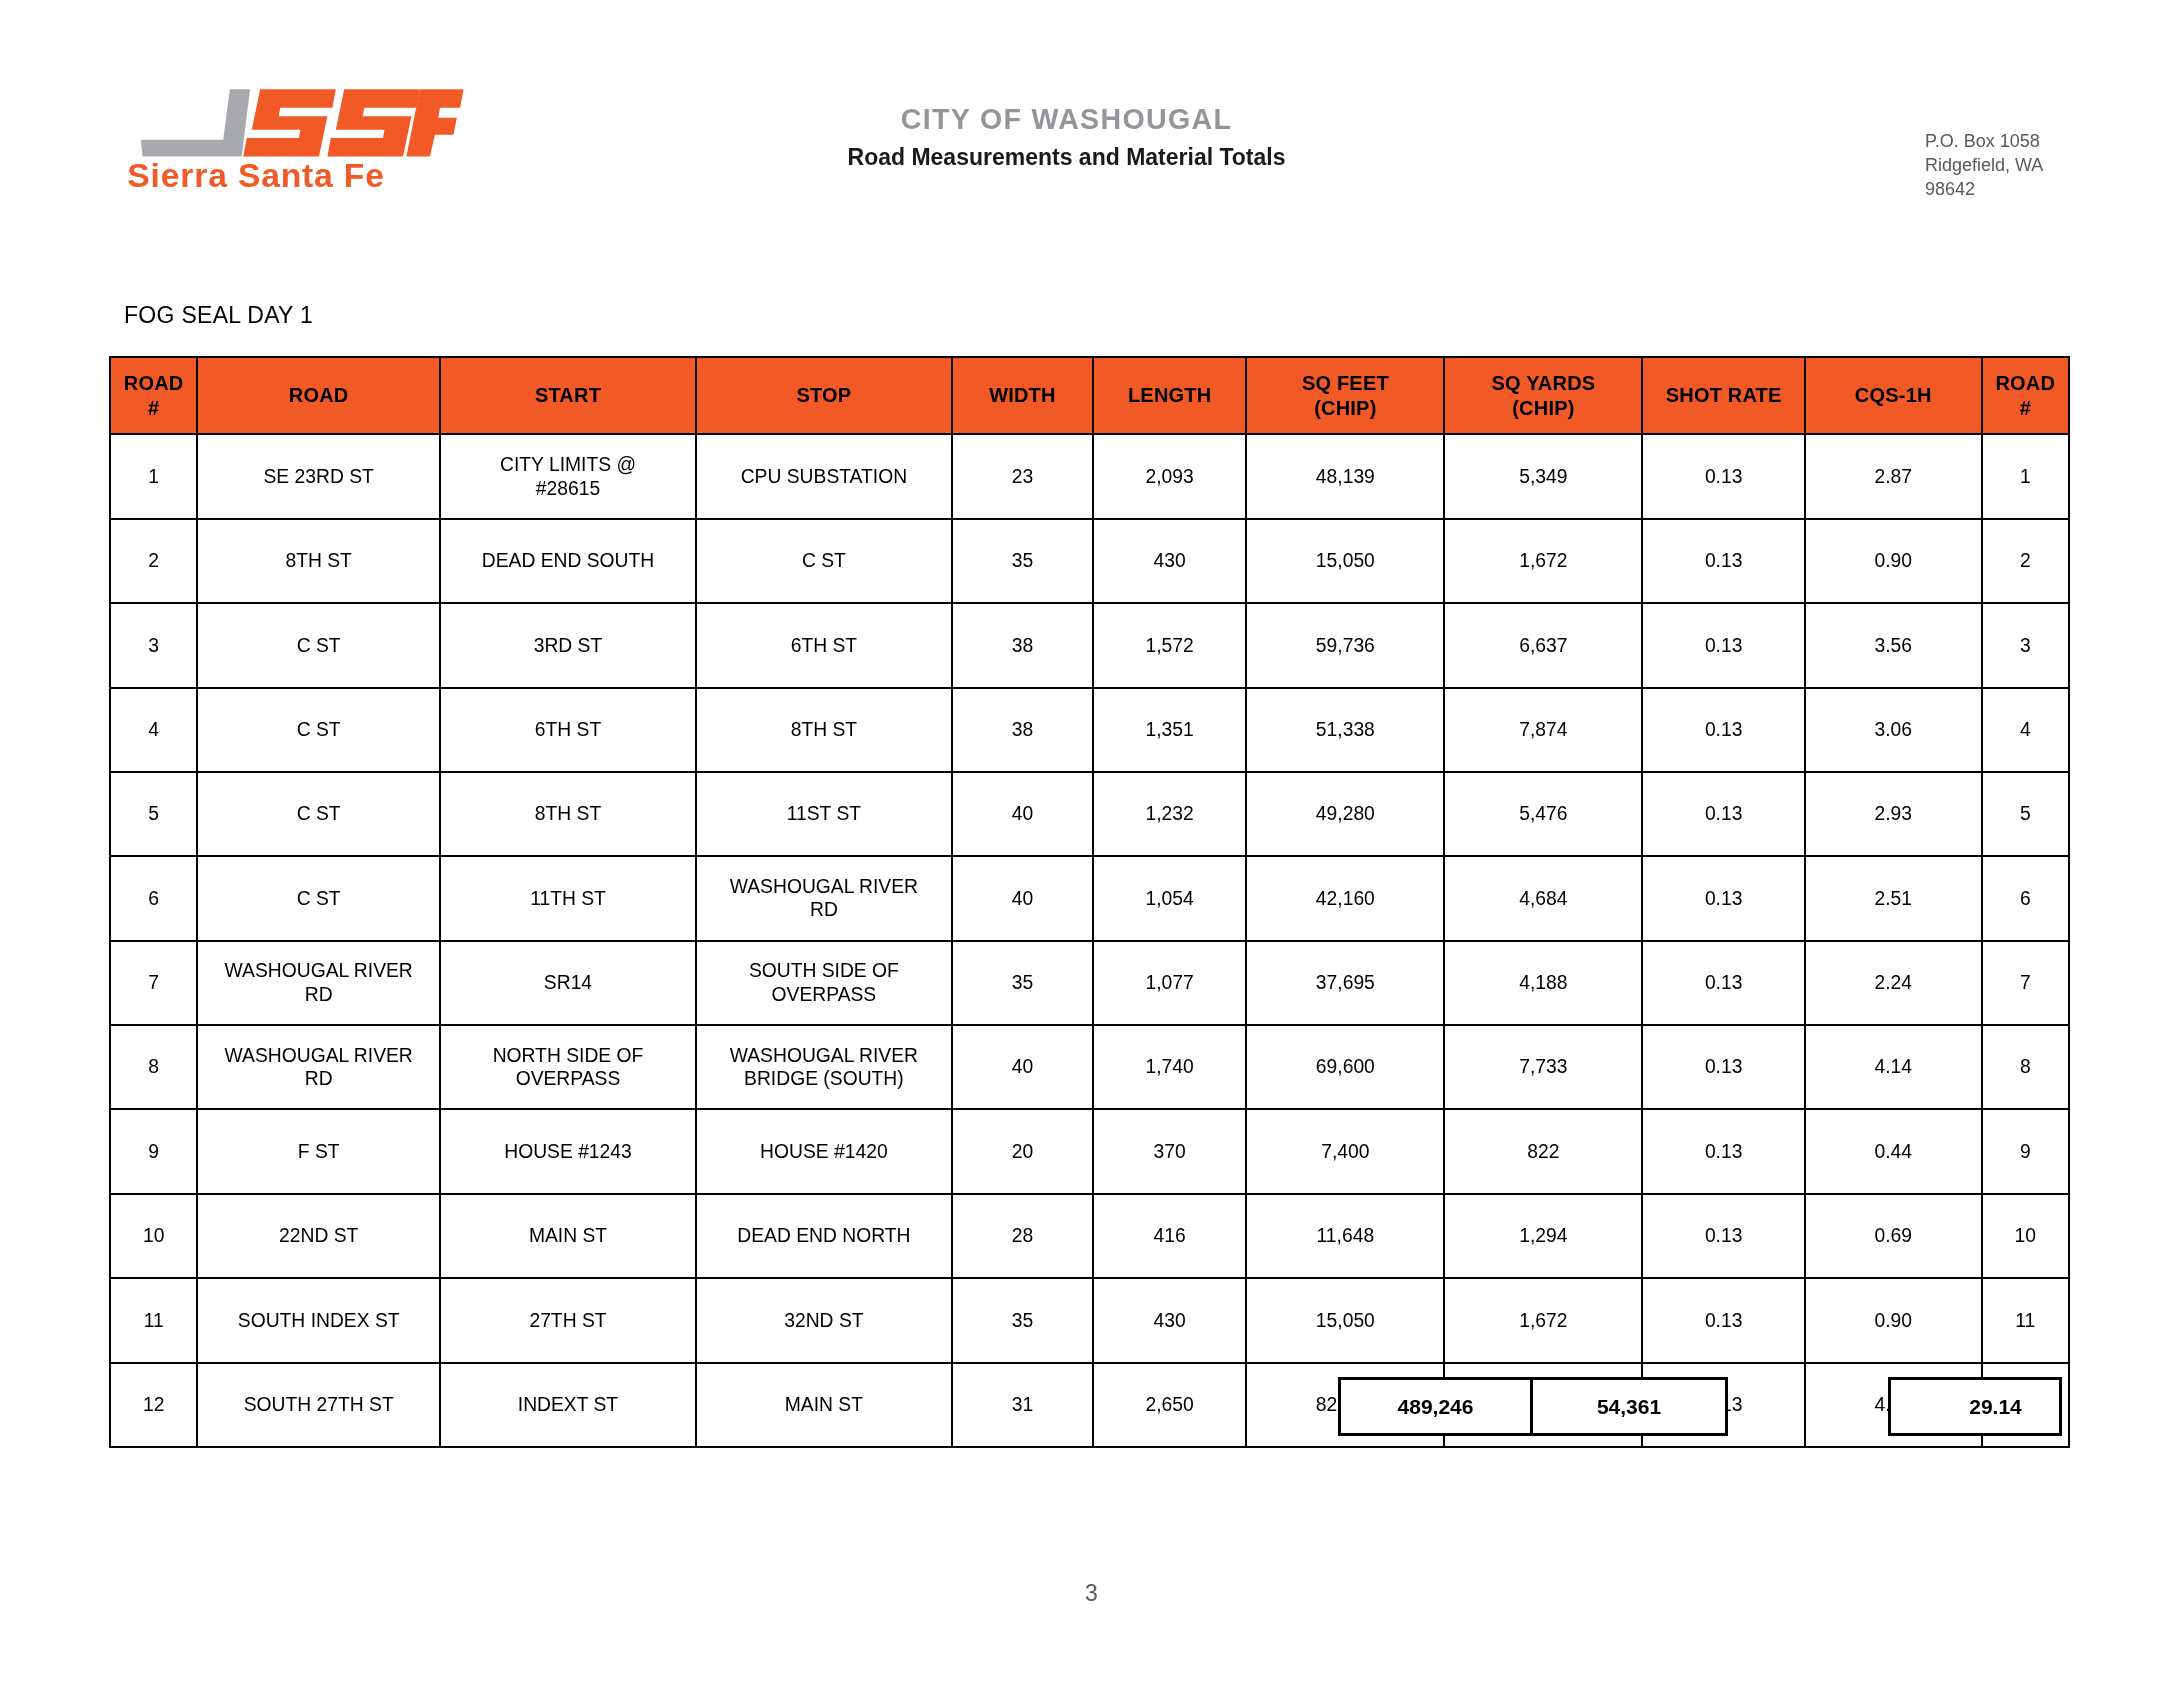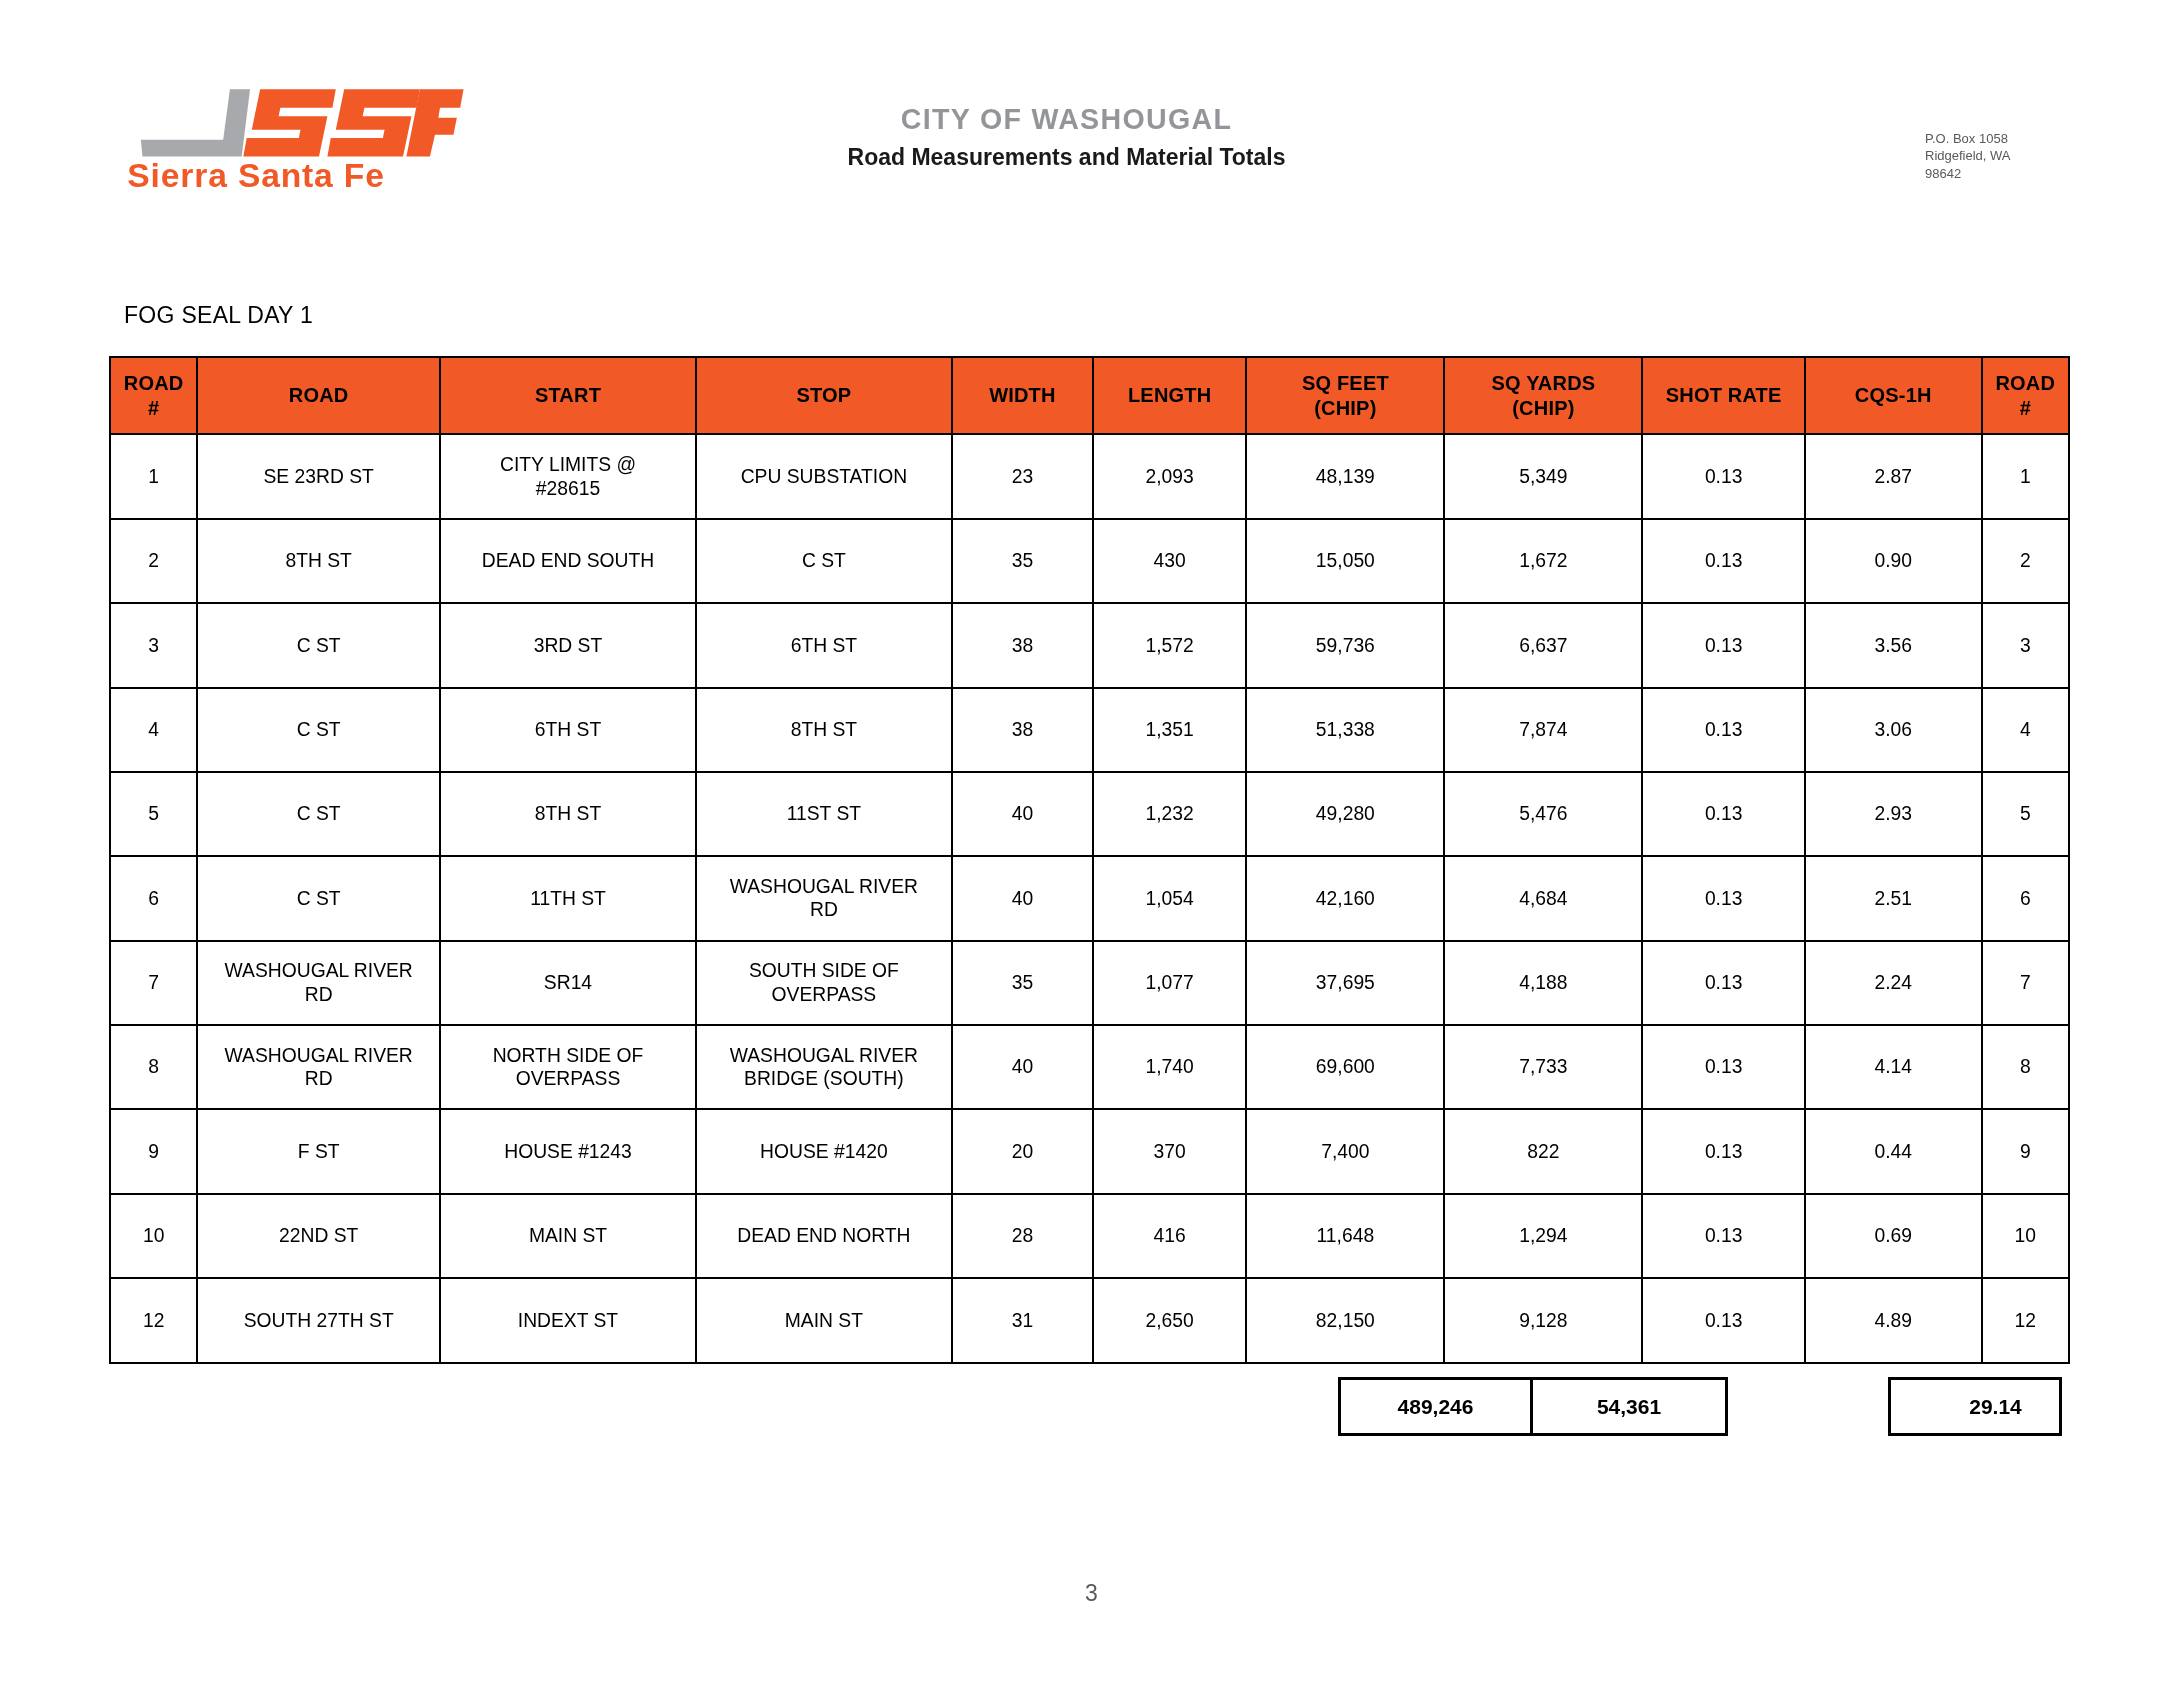--- a/index.html
+++ b/index.html
@@ -61,21 +61,21 @@
     font-weight: bold;
     color: #1a1a1a;
     line-height: 1.1;
     white-space: nowrap;
   }
 
   .address-block {
     position: absolute;
     left: 1925px;
     top: 130px;
-    font-size: 13px;
+    font-size: 18px;
     line-height: 1.33;
     color: #58595b;
     white-space: nowrap;
   }
 
   
   .section-label {
     position: absolute;
     left: 124px;
     top: 302px;
@@ -370,20 +370,33 @@
             <td>DEAD END NORTH</td>
             <td>28</td>
             <td>416</td>
             <td>11,648</td>
             <td>1,294</td>
             <td>0.13</td>
             <td>0.69</td>
             <td>10</td>
           </tr>
           <tr>
+            <td>11</td>
+            <td>SOUTH INDEX ST</td>
+            <td>27TH ST</td>
+            <td>32ND ST</td>
+            <td>35</td>
+            <td>430</td>
+            <td>15,050</td>
+            <td>1,672</td>
+            <td>0.13</td>
+            <td>0.90</td>
+            <td>11</td>
+          </tr>
+          <tr>
             <td>12</td>
             <td>SOUTH 27TH ST</td>
             <td>INDEXT ST</td>
             <td>MAIN ST</td>
             <td>31</td>
             <td>2,650</td>
             <td>82,150</td>
             <td>9,128</td>
             <td>0.13</td>
             <td>4.89</td>

